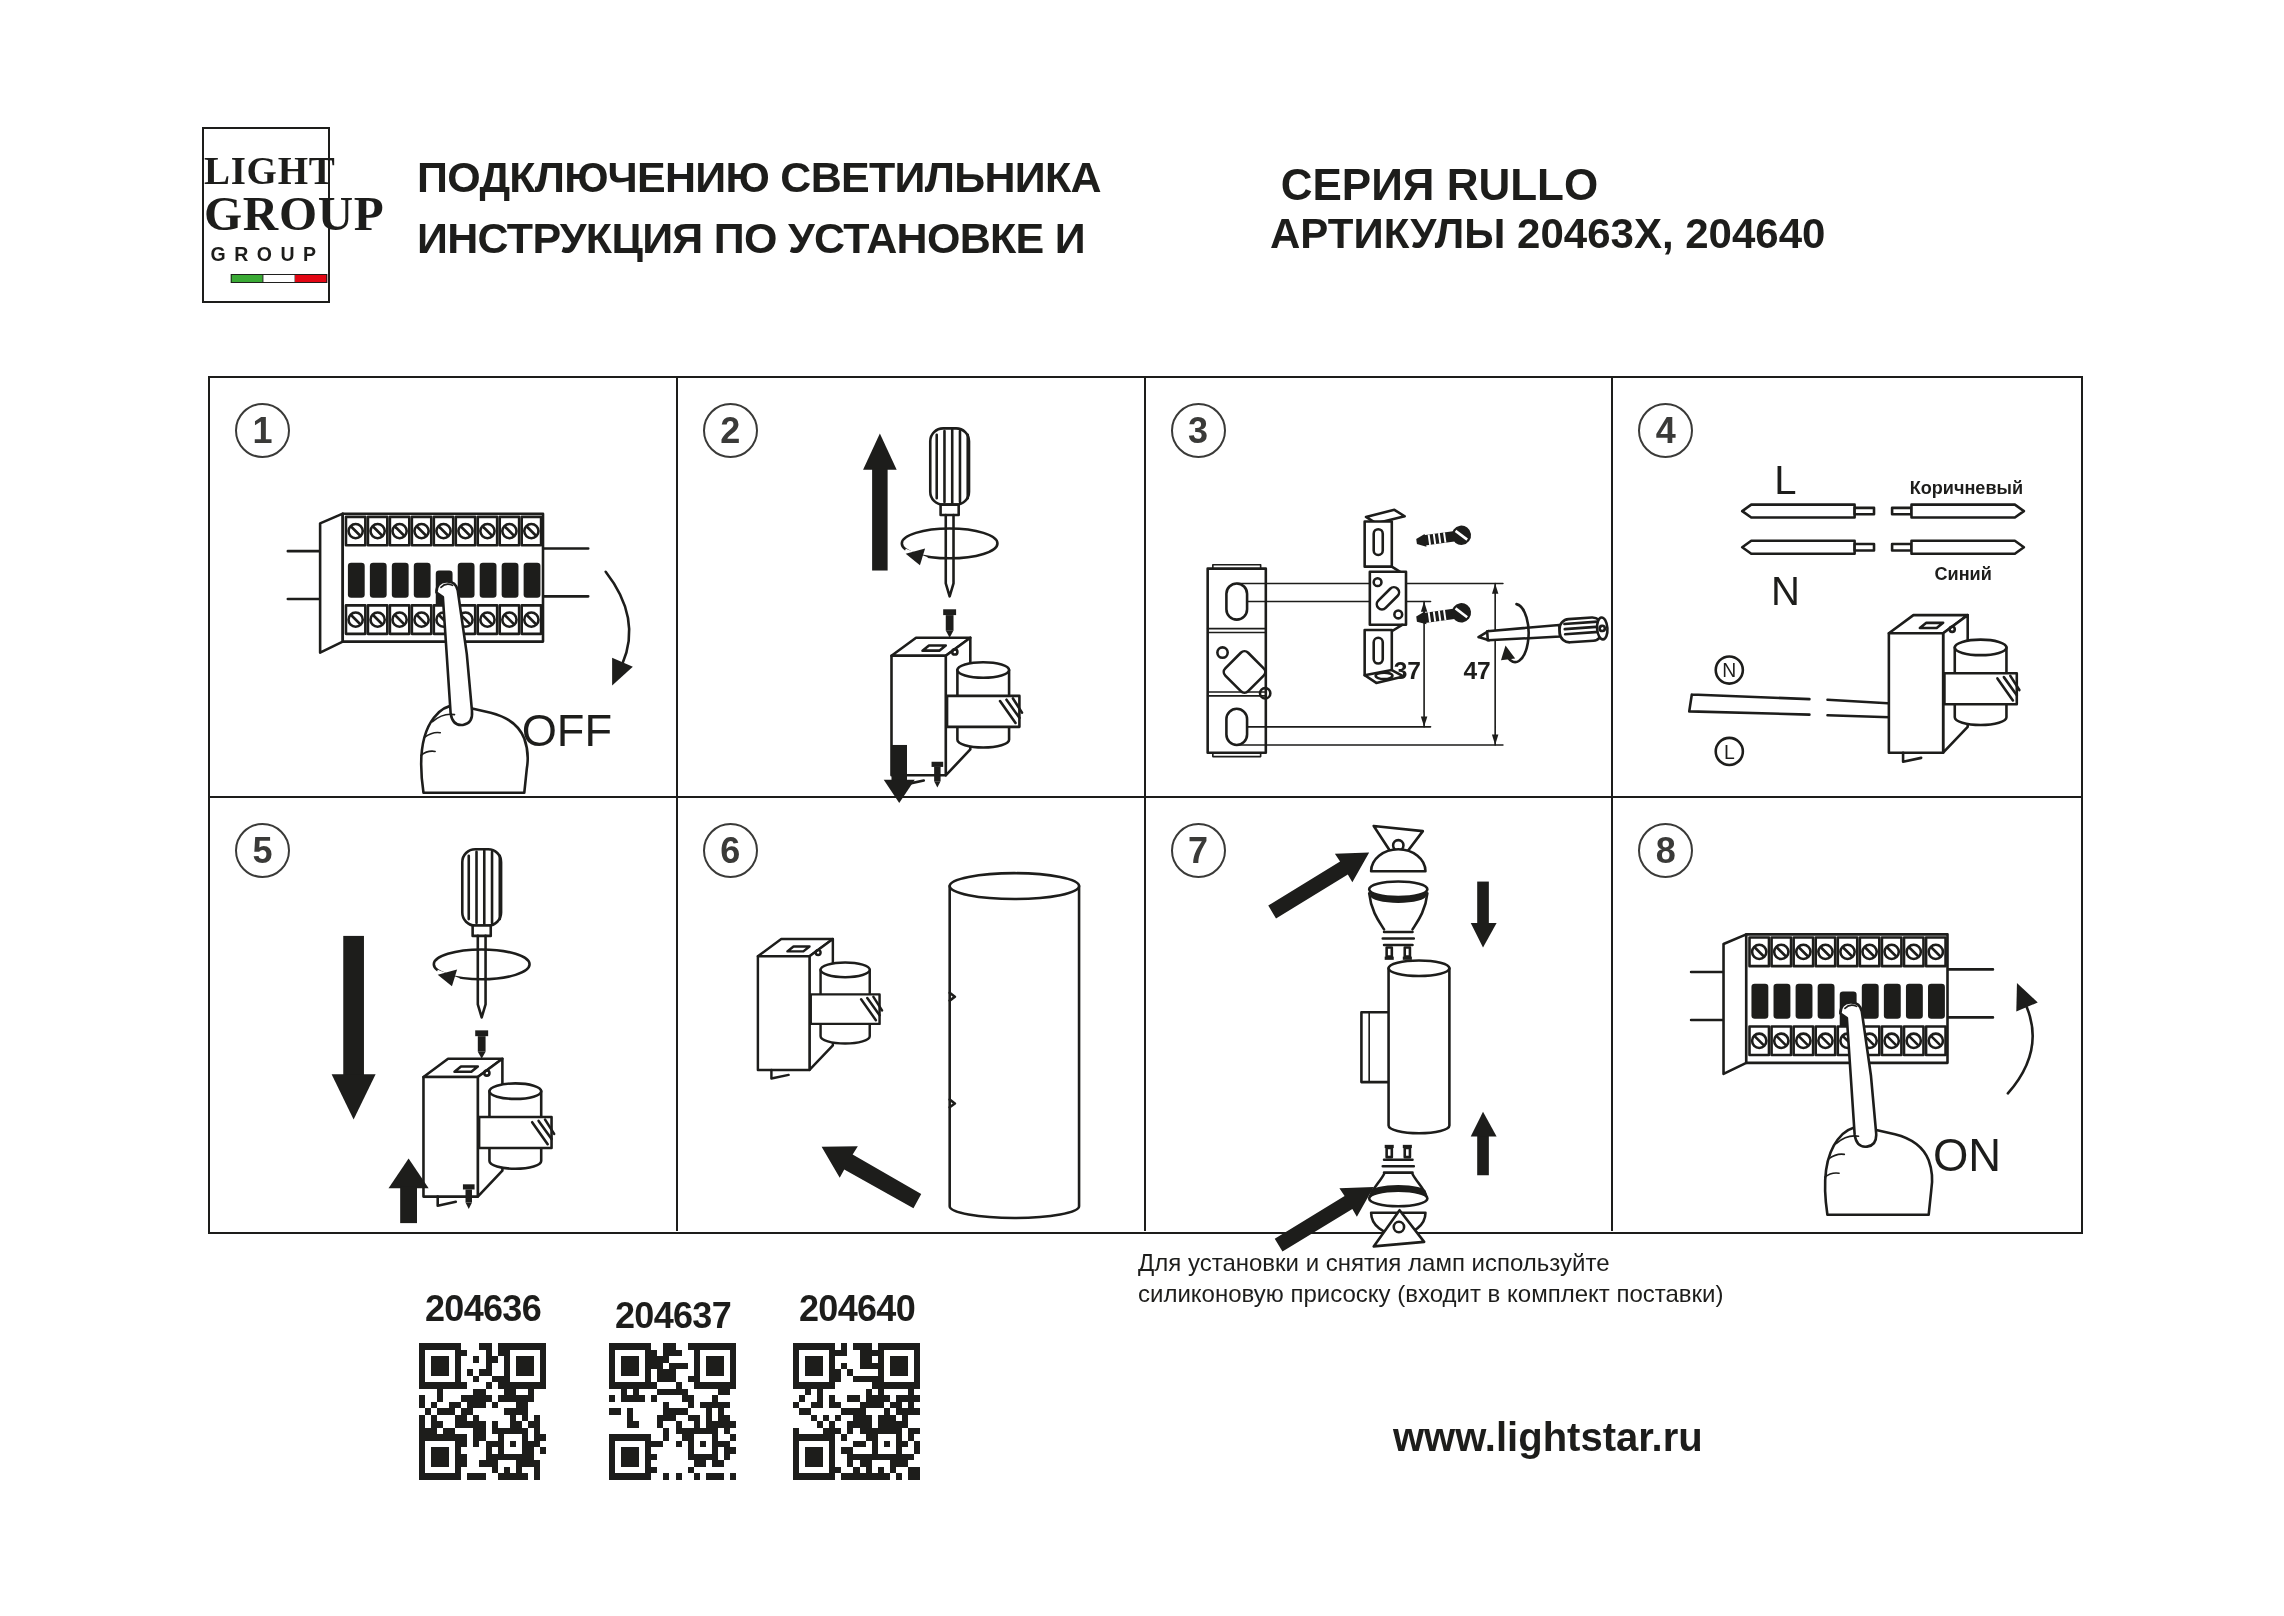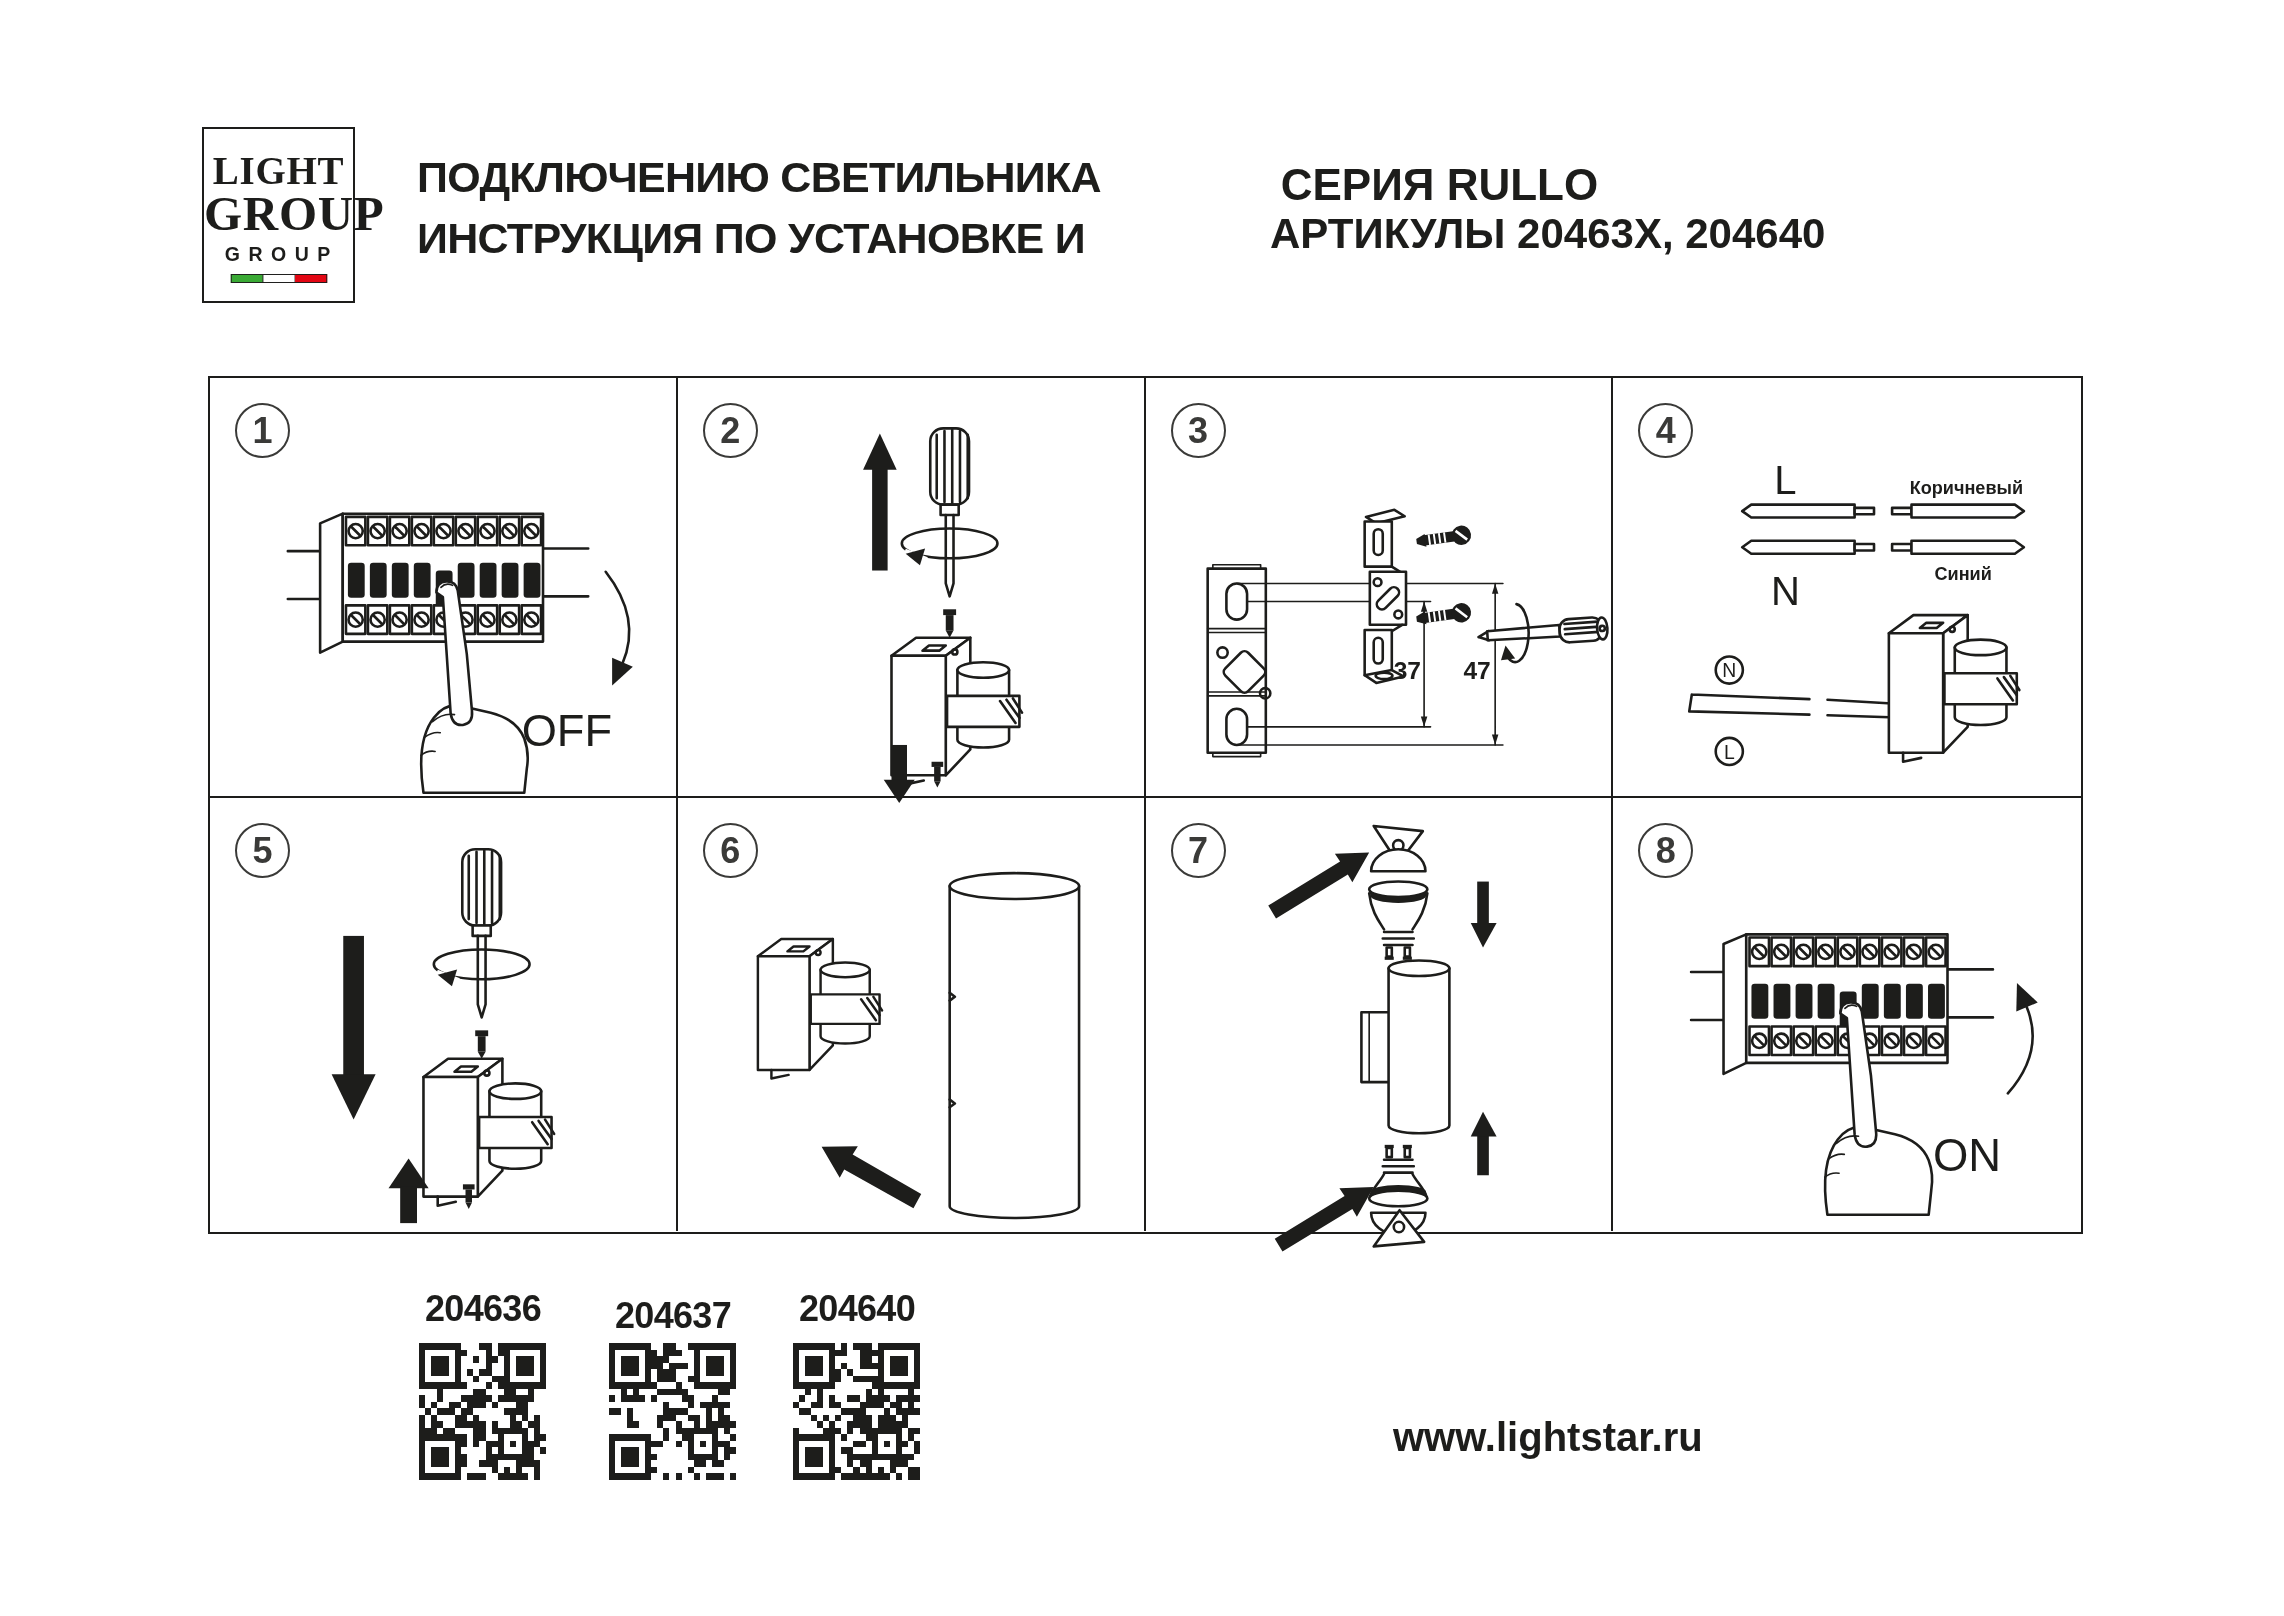--- a/index.html
+++ b/index.html
@@ -1,20 +1,20 @@
 <!DOCTYPE html>
 <html style="font-size:10.4px"><head>
 <meta charset="utf-8">
 <style>
   html,body{margin:0;padding:0;background:#fff;}
   #page{position:relative;width:2284px;height:1616px;background:#fff;overflow:hidden;
         font-family:"Liberation Sans",sans-serif;color:#1d1d1b;}
   
-  #logo-box{position:absolute;left:202px;top:127px;width:153px;height:176px;
-            border:2.6px solid #1d1d1b;box-sizing:border-box;text-align:center;}
+  #logo-box{position:absolute;left:202px;top:127px;width:128px;height:176px;
+            border:2.6px solid #1d1d1b;box-sizing:border-box;}
   .logo-word{font-family:"Liberation Serif",serif;font-weight:bold;line-height:1;}
   #logo-l1{font-size:39px;margin-top:22px;letter-spacing:0.7px;}
   #logo-l2{font-size:49px;letter-spacing:0.7px;margin-top:-1.3px;}
   #logo-l3{font-family:"Liberation Sans",sans-serif;font-weight:bold;font-size:19.5px;
            letter-spacing:8.5px;margin-top:5.2px;margin-left:6.5px;}
   #logo-flag{position:absolute;left:26px;bottom:18px;width:98px;height:9px;}
   #title{position:absolute;left:417px;top:147px;font-size:43px;font-weight:bold;
          line-height:61px;letter-spacing:-0.7px;white-space:nowrap;}
   #series-block{position:absolute;left:1270px;top:160px;width:339px;text-align:center;}
   #series-line{font-size:44px;font-weight:bold;}
@@ -1238,16 +1238,20 @@
       <rect x="11" y="20" width="1" height="1" fill="#1d1d1b"></rect>
       <rect x="12" y="20" width="1" height="1" fill="#1d1d1b"></rect>
       <rect x="13" y="20" width="1" height="1" fill="#1d1d1b"></rect>
       <rect x="14" y="20" width="1" height="1" fill="#1d1d1b"></rect>
       <rect x="15" y="20" width="1" height="1" fill="#1d1d1b"></rect>
       <rect x="17" y="20" width="1" height="1" fill="#1d1d1b"></rect>
       <rect x="19" y="20" width="1" height="1" fill="#1d1d1b"></rect>
       <rect x="20" y="20" width="1" height="1" fill="#1d1d1b"></rect>
     </svg>
 
+  <div id="note">
+    <div>Для установки и снятия ламп используйте</div>
+    <div>силиконовую присоску (входит в комплект поставки)</div>
+  </div>
 
   <div id="website">www.lightstar.ru</div>
 </div>
 
 
 </body></html>

